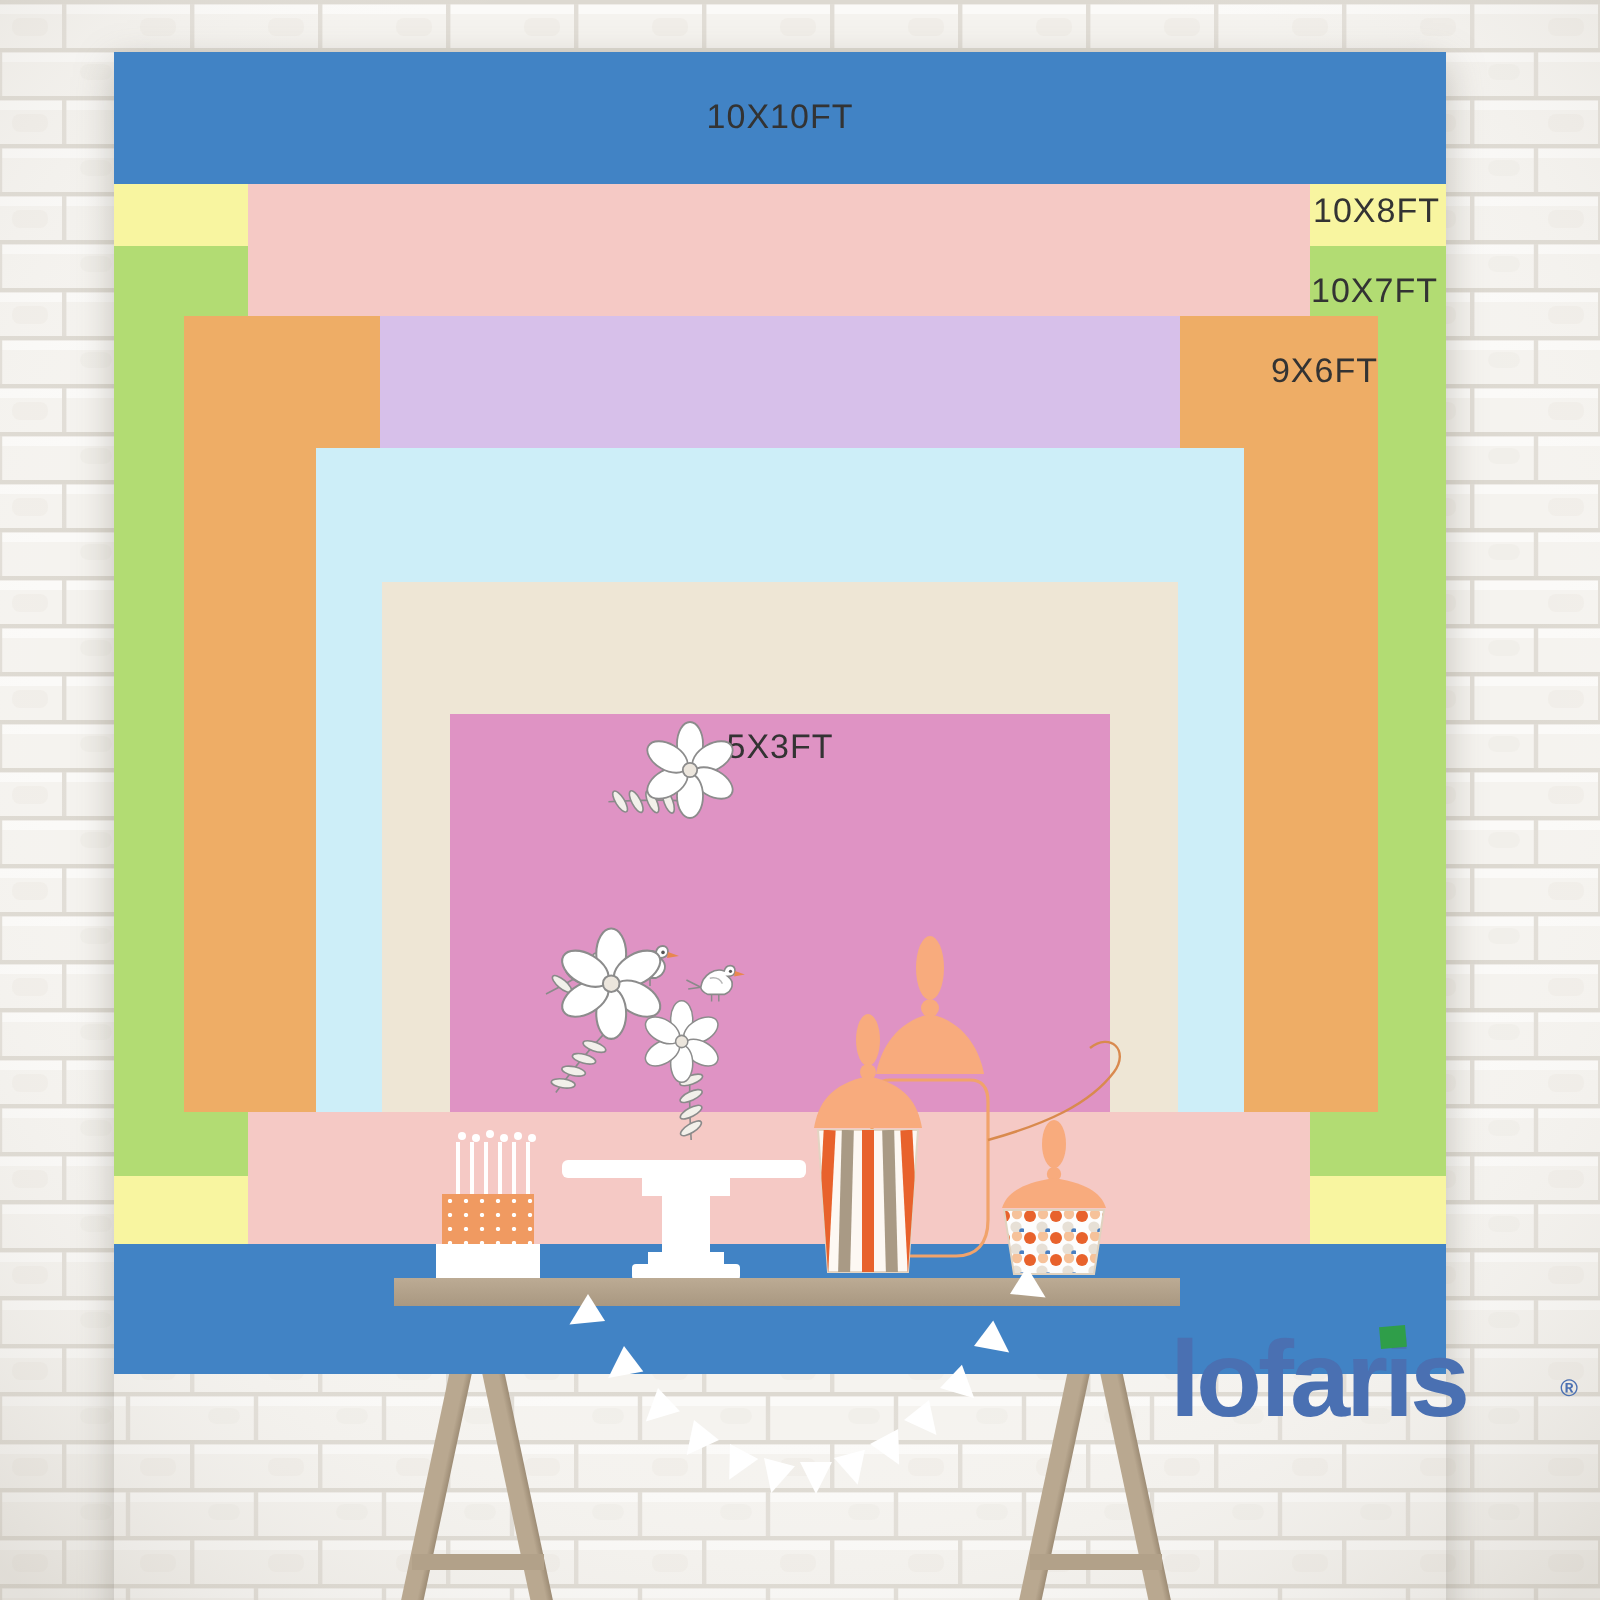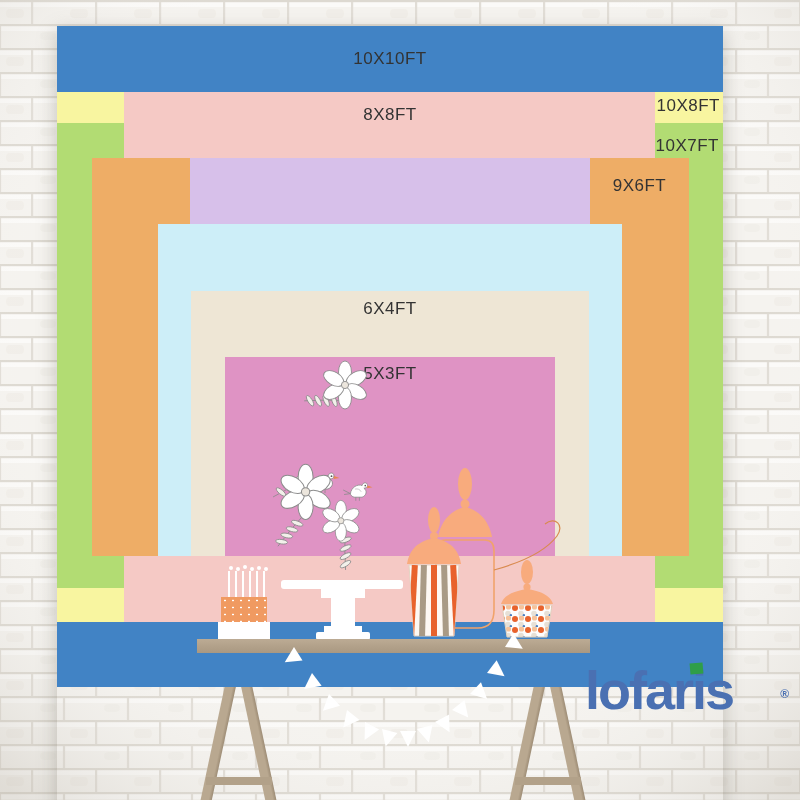--- a/index.html
+++ b/index.html
@@ -24,21 +24,21 @@
   .L6x4  {left:134px;top:265px;width:398px;height:265px}
   .L5x3  {left:168px;top:331px;width:330px;height:199px}
 
   .size-label{position:absolute;font-size:17px;color:#333;letter-spacing:.5px;z-index:5;white-space:nowrap}
   .centered{left:0;right:0;text-align:center}
   .lab-10x10{top:23px}
   .lab-8x8{top:79px}
   .lab-10x8{top:70px;right:3px}
   .lab-10x7{top:110px;right:4px}
   .lab-6x6{top:142px}
-  .lab-9x6{top:150px;left:533px;width:99px;text-align:center}
+  .lab-9x6{top:150px;left:533px;width:99px;text-align:right}
   .lab-7x5{top:208px}
   .lab-6x4{top:273px}
   .lab-5x3{top:338px}
   .tier{position:absolute;background:#f00}
   .tier1{left:312px;top:390px;width:56px;height:64px;
          background:linear-gradient(180deg,#fbc093,#f7a671);
          clip-path:polygon(7% 0,93% 0,100% 100%,0 100%)}
   .tier2{left:302px;top:453px;width:78px;height:60px;
          background:linear-gradient(180deg,#f9a878,#f28a52);
          clip-path:polygon(4% 0,96% 0,100% 100%,0 100%)}
@@ -138,25 +138,23 @@
     <div class="layer L10x8" style="background-color: rgb(248, 245, 160);"></div>
     <div class="layer L10x7" style="background-color: rgb(178, 220, 115);"></div>
     <div class="layer L8x8" style="background-color: rgb(245, 201, 197);"></div>
     <div class="layer L9x6" style="background-color: rgb(238, 173, 102);"></div>
     <div class="layer L6x6" style="background-color: rgb(215, 192, 234);"></div>
     <div class="layer L7x5" style="background-color: rgb(205, 238, 248);"></div>
     <div class="layer L6x4" style="background-color: rgb(238, 230, 213);"></div>
     <div class="layer L5x3" style="background-color: rgb(223, 147, 196);"></div>
 
     <span class="size-label centered lab-10x10">10X10FT</span>
-    <span class="size-label centered lab-8x8">8X8FT</span>
     <span class="size-label lab-10x8">10X8FT</span>
     <span class="size-label lab-10x7">10X7FT</span>
     <span class="size-label lab-9x6">9X6FT</span>
-    <span class="size-label centered lab-6x4">6X4FT</span>
     <span class="size-label centered lab-5x3">5X3FT</span>
   </div>
 
   <div class="tier tier1"></div>
   <div class="tier tier2"></div>
   <div class="tier tier3"></div>
   <div class="stand stand-plate"></div>
   <div class="stand stand-step1"></div>
   <div class="stand stand-stem"></div>
   <div class="stand stand-step2"></div>

